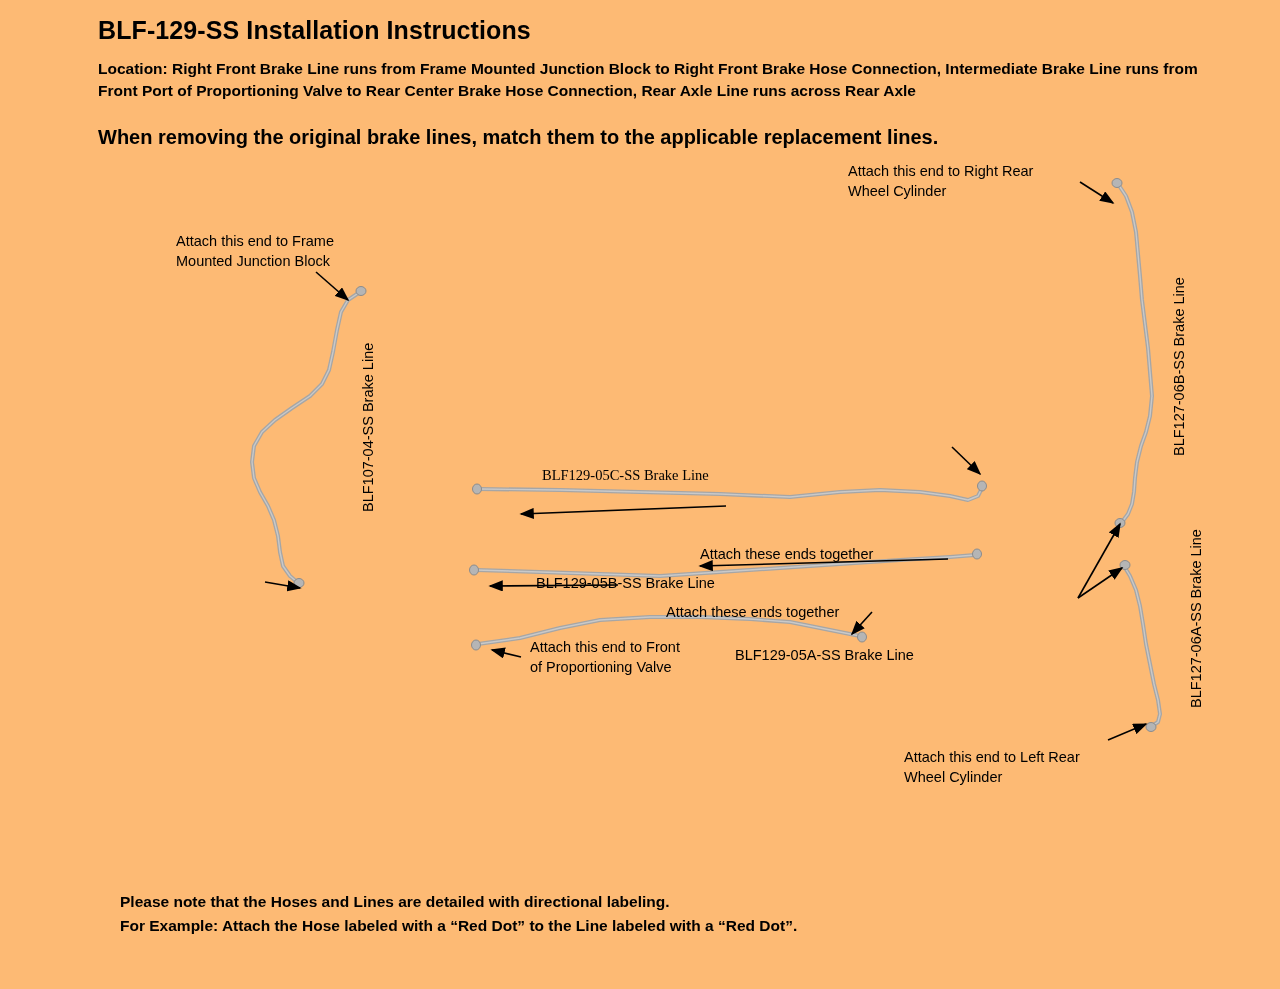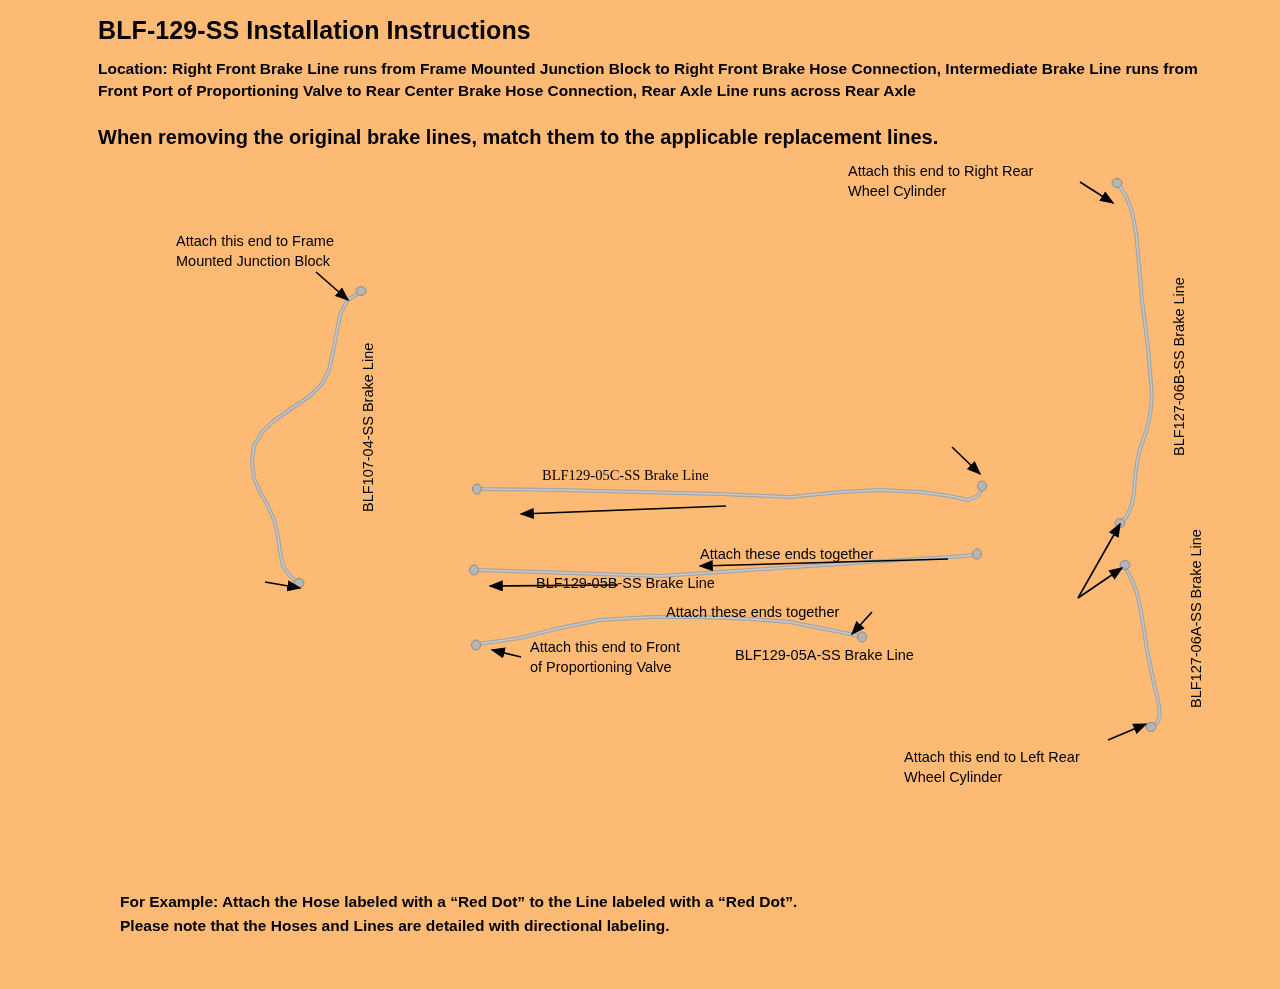--- a/index.html
+++ b/index.html
@@ -169,17 +169,17 @@
 Wheel Cylinder</div>
 
   <div class="vlabel rot" style="left:360px; top:512px;">BLF107-04-SS Brake Line</div>
   <div class="vlabel rot" style="left:1171px; top:456px;">BLF127-06B-SS Brake Line</div>
   <div class="vlabel rot" style="left:1188px; top:708px;">BLF127-06A-SS Brake Line</div>
   <div class="callout" style="left:542px; top:466px;font-family:Liberation Serif, serif;">BLF129-05C-SS Brake Line</div>
   <div class="callout" style="left:500px; top:574px;margin-left:36px;">BLF129-05B-SS Brake Line</div>
   <div class="callout" style="left:735px; top:646px;">BLF129-05A-SS Brake Line</div>
 
   <div class="footer">
+    <div>Please note that the Hoses and Lines are detailed with directional labeling.</div>
     <div>For Example: Attach the Hose labeled with a “Red Dot” to the Line labeled with a “Red Dot”.</div>
-    <div>Please note that the Hoses and Lines are detailed with directional labeling.</div>
   </div>
 
 </div>
 
 </body></html>

